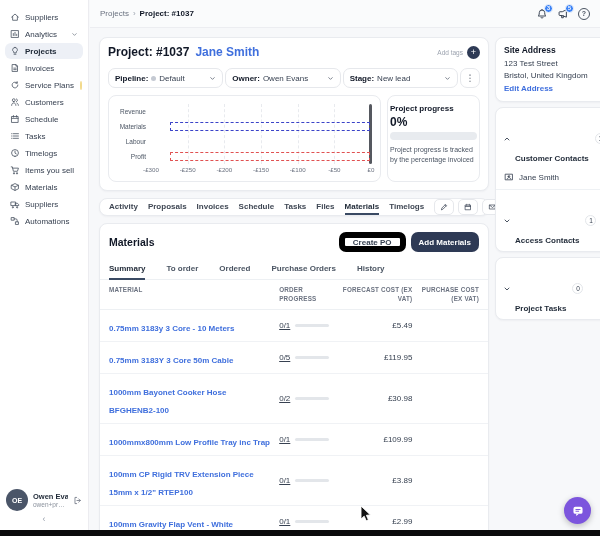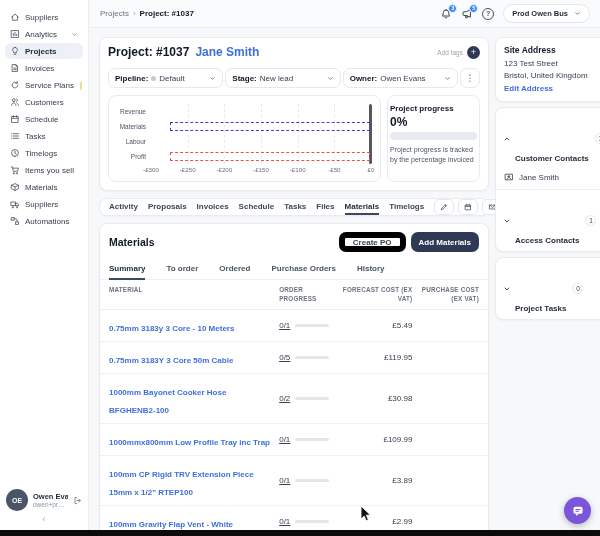--- a/index.html
+++ b/index.html
@@ -266,26 +266,20 @@
             </svg>
           <span class="badge">3</span>
         </span>
         <span class="icon-wrap">
           <svg width="12" height="12" viewBox="0 0 16 16" fill="none" stroke="currentColor" stroke-width="1.3" stroke-linecap="round" stroke-linejoin="round">
               <path d="M12.5 2.8v9.4L6.5 10H3.8a1 1 0 0 1-1-1V6a1 1 0 0 1 1-1h2.7zM6.2 10v3h2.2v-2.6"></path>
             </svg>
           <span class="badge">5</span>
         </span>
         <span class="help-circle">?</span>
-        <button class="account-pill">
-          <span>Prod Owen Bus</span>
-          <svg width="7" height="7" viewBox="0 0 16 16" fill="none" stroke="currentColor" stroke-width="2" stroke-linecap="round" stroke-linejoin="round">
-              <path d="M4 6l4 4 4-4"></path>
-            </svg>
-        </button>
       </div>
     </header>
 
     <div class="content">
       <div class="left-col">
 
         <section class="card project-card">
           <div class="title-row">
             <h1 class="proj-title">Project: #1037</h1>
             <a class="proj-customer">Jane Smith</a>
@@ -299,31 +293,31 @@
               <span class="dd-label">Pipeline:</span>
               <span class="pipe-dot"></span>
               <span class="dd-value">Default</span>
               <span class="dd-chev">
                   <svg width="7" height="7" viewBox="0 0 16 16" fill="none" stroke="currentColor" stroke-width="2" stroke-linecap="round" stroke-linejoin="round">
                     <path d="M4 6l4 4 4-4"></path>
                   </svg>
                 </span>
             </div>
             <div class="dd">
-              <span class="dd-label">Stage:</span>
-              <span class="dd-value">New lead</span>
+              <span class="dd-label">Owner:</span>
+              <span class="dd-value">Owen Evans</span>
               <span class="dd-chev">
                   <svg width="7" height="7" viewBox="0 0 16 16" fill="none" stroke="currentColor" stroke-width="2" stroke-linecap="round" stroke-linejoin="round">
                     <path d="M4 6l4 4 4-4"></path>
                   </svg>
                 </span>
             </div>
             <div class="dd">
-              <span class="dd-label">Owner:</span>
-              <span class="dd-value">Owen Evans</span>
+              <span class="dd-label">Stage:</span>
+              <span class="dd-value">New lead</span>
               <span class="dd-chev">
                   <svg width="7" height="7" viewBox="0 0 16 16" fill="none" stroke="currentColor" stroke-width="2" stroke-linecap="round" stroke-linejoin="round">
                     <path d="M4 6l4 4 4-4"></path>
                   </svg>
                 </span>
             </div>
             <button class="kebab-btn">⋮</button>
           </div>
 
           <div class="chart-row">

